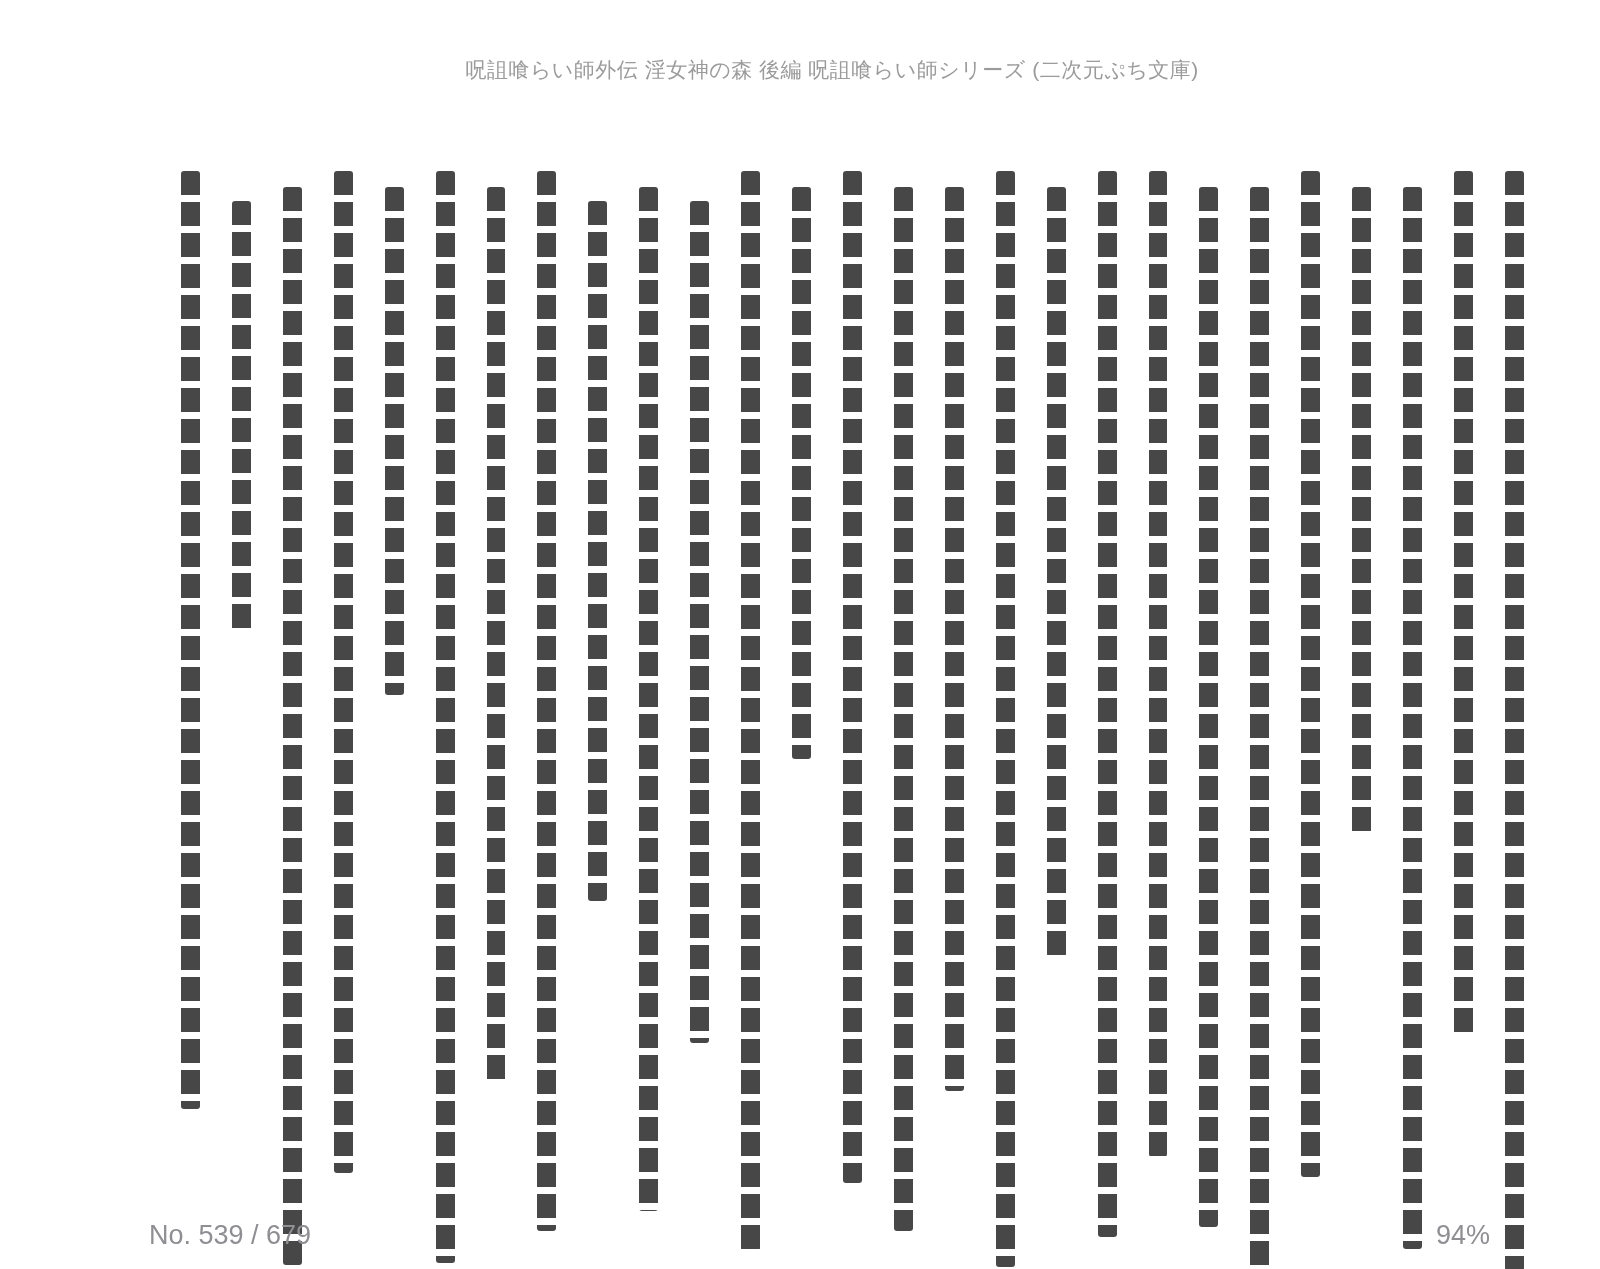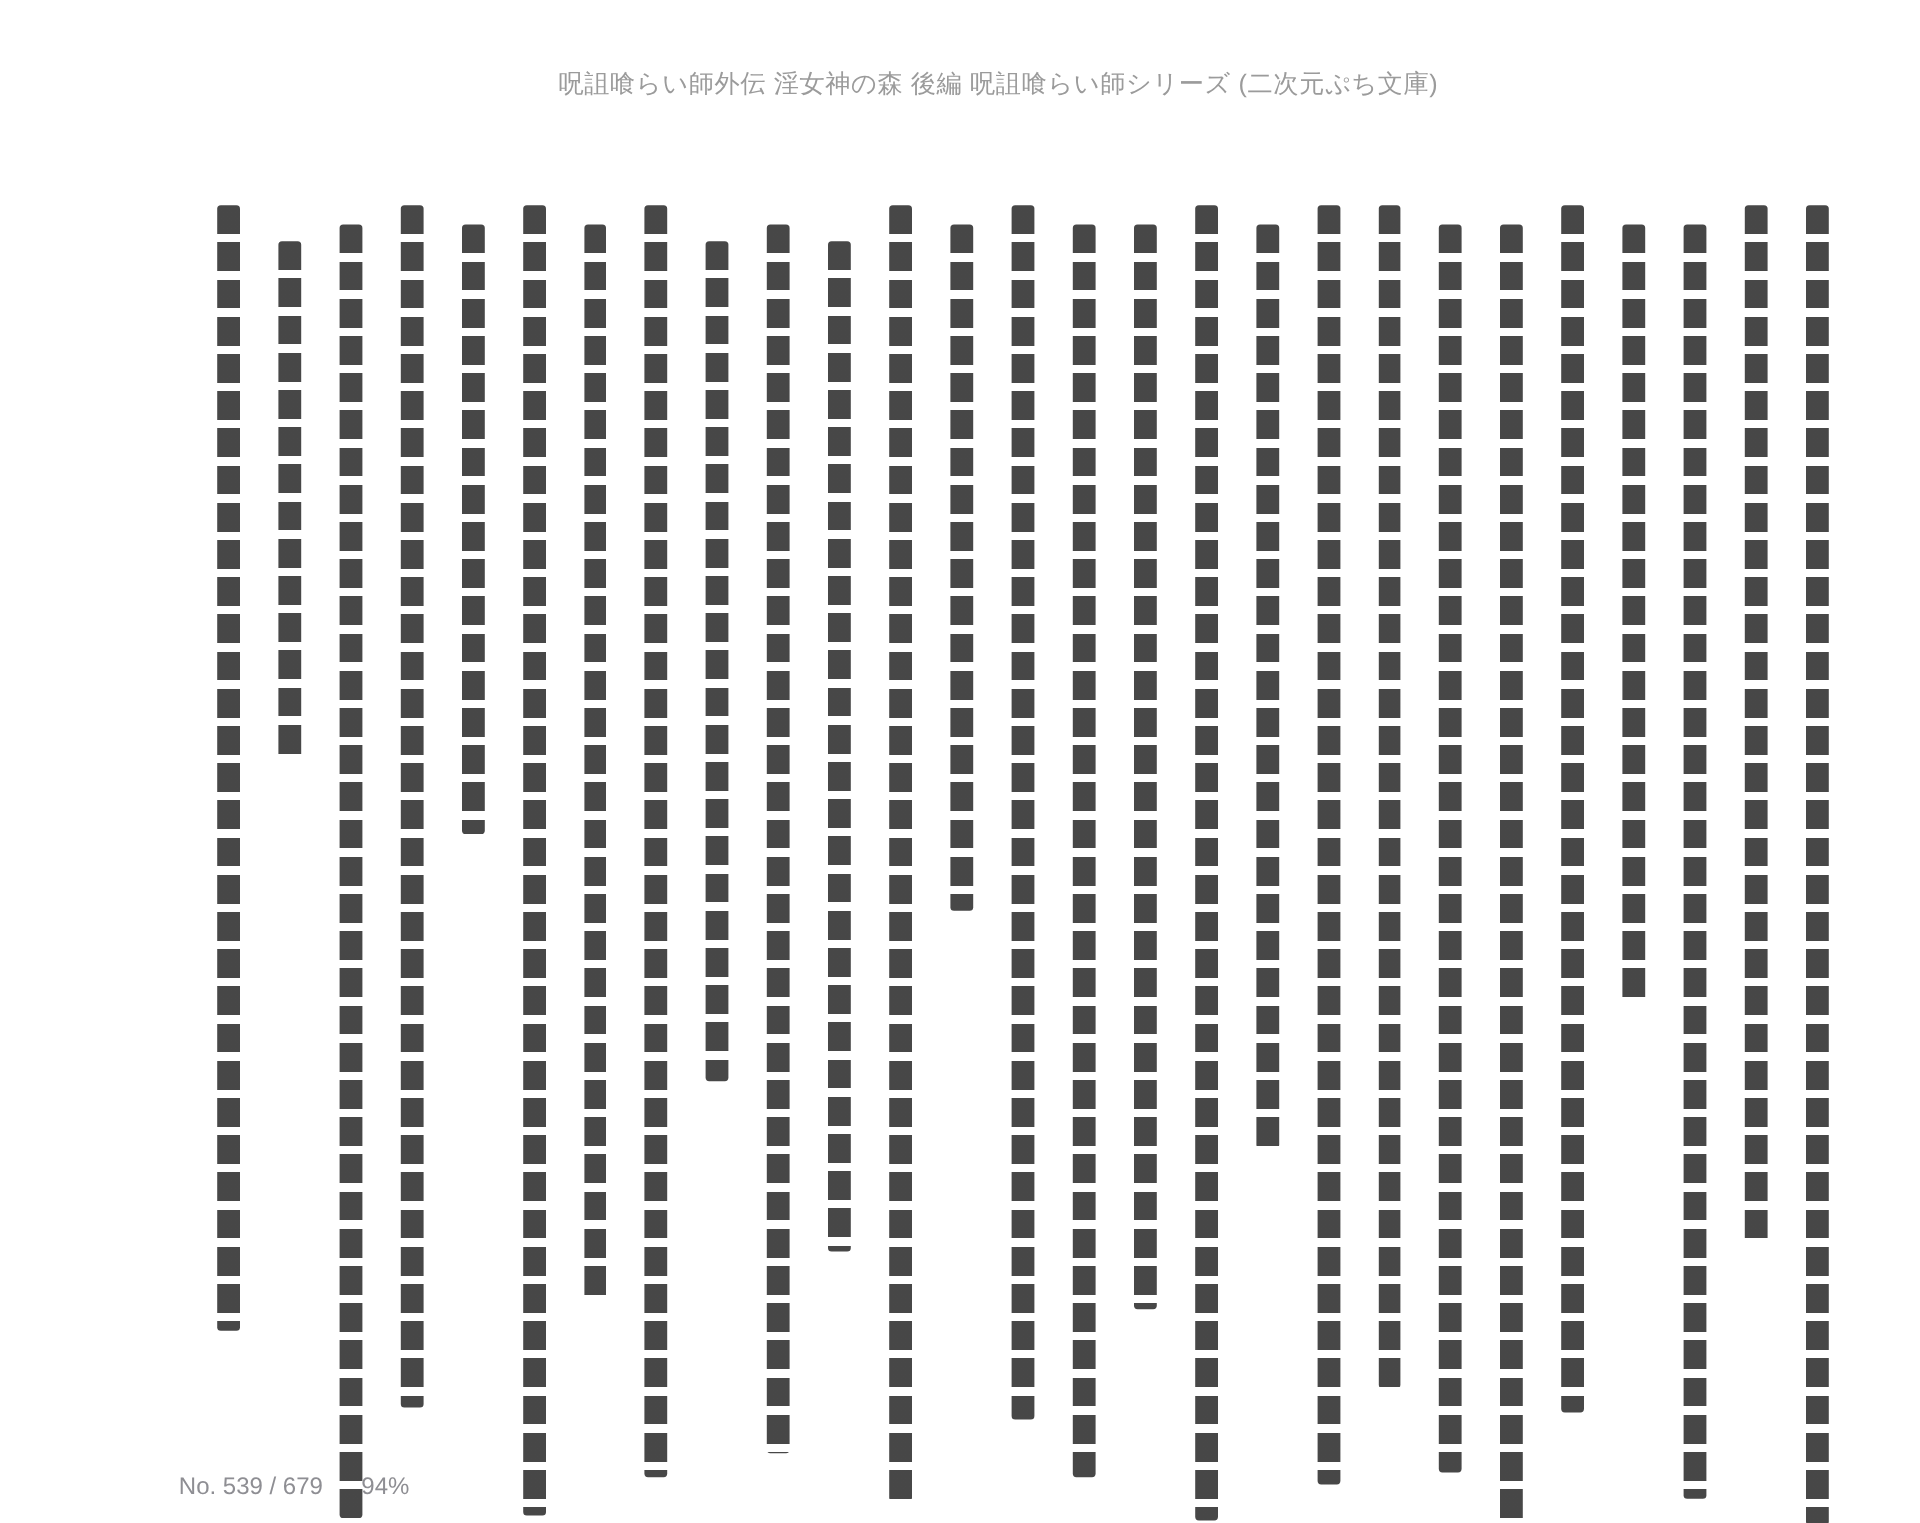--- a/index.html
+++ b/index.html
@@ -56,23 +56,24 @@
     );
     opacity: 0.88;
   }
 
   
   .reader-footer {
     position: absolute;
     left: 85px; right: 110px;
     bottom: 18px;
     display: flex;
+    justify-content: space-between;
     align-items: baseline;
     color: #8e8e93;
-    font-size: 20px;
+    font-size: 27px;
     user-select: none;
   }
 </style>
 </head>
 <body>
 
 <header class="reader-header">呪詛喰らい師外伝 淫女神の森 後編 呪詛喰らい師シリーズ (二次元ぷち文庫)</header>
 
 <main class="page-body">
   <div class="columns">

